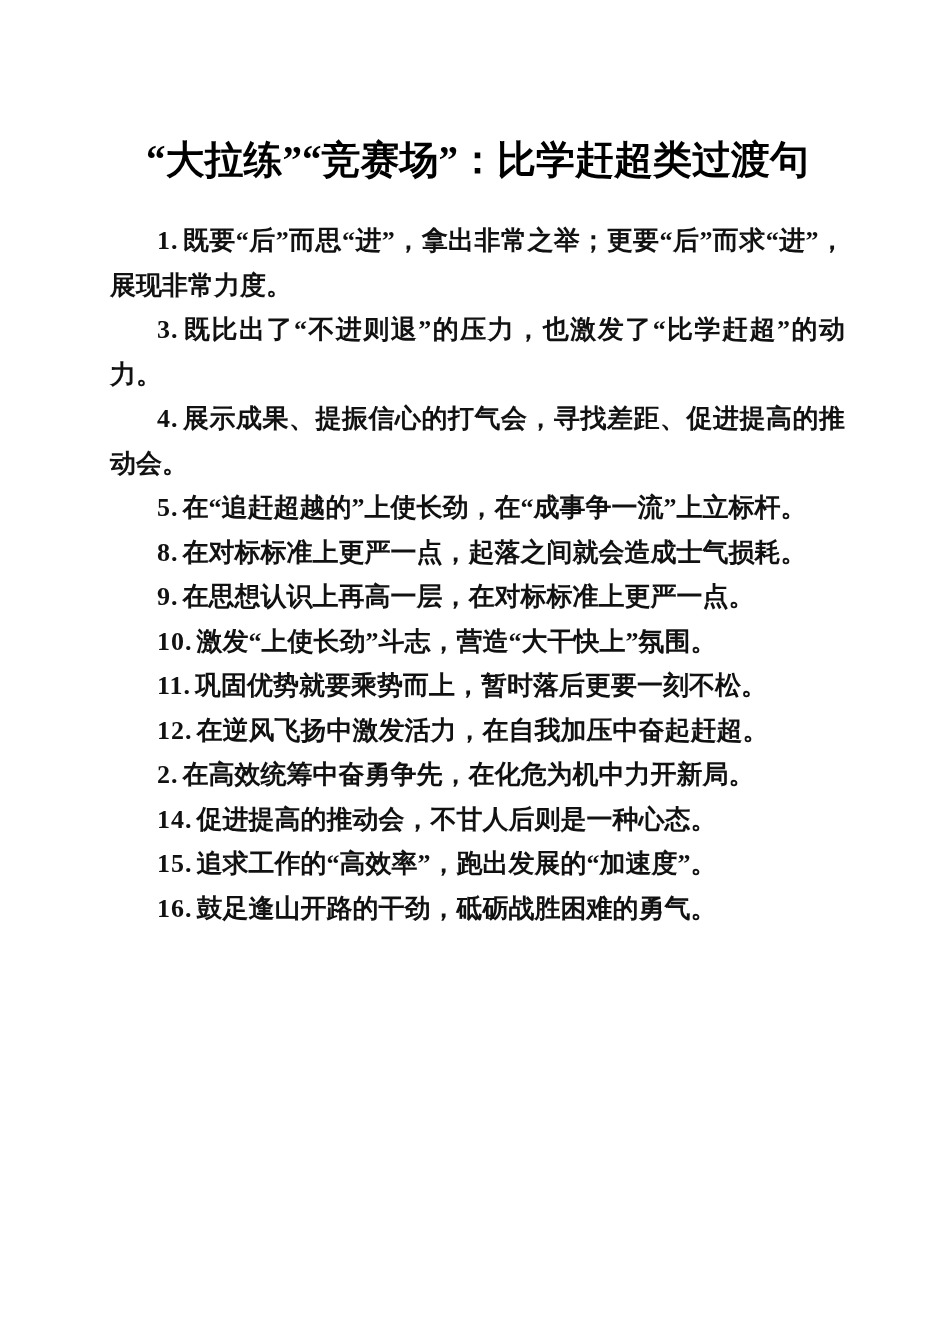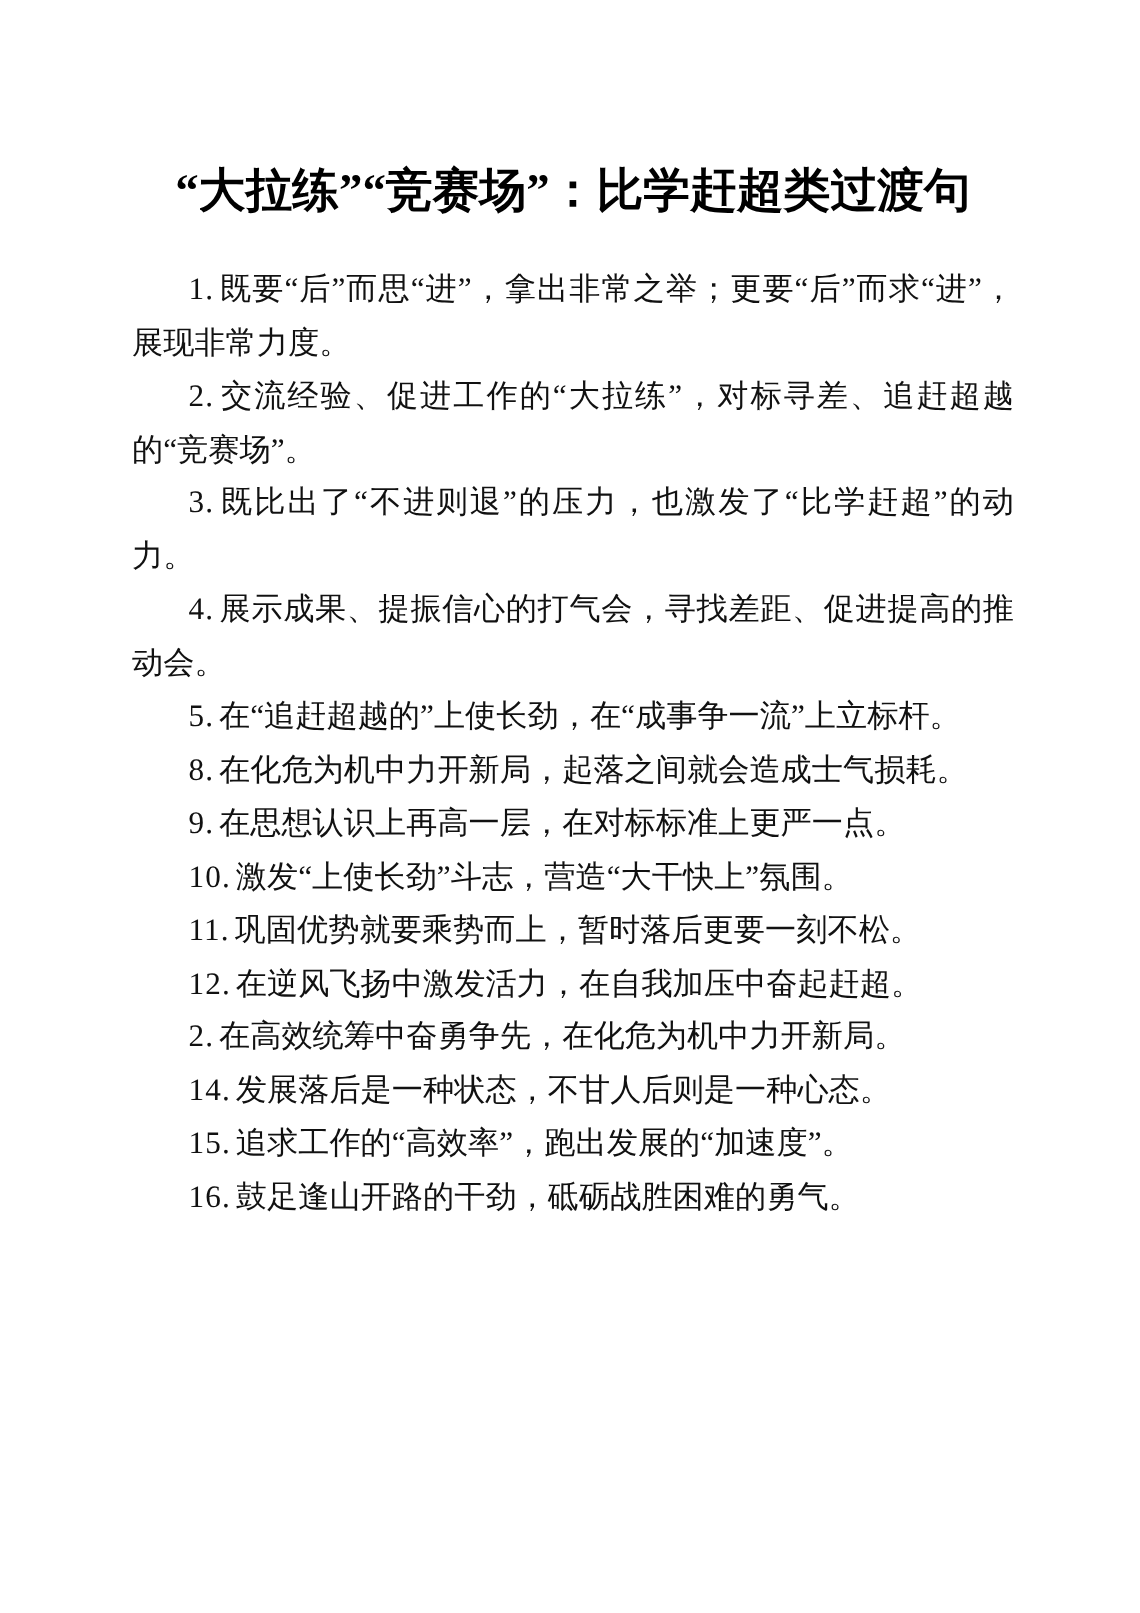--- a/index.html
+++ b/index.html
@@ -34,43 +34,43 @@
   .doc-body {
     font-size: 26px;
     line-height: 44.5px;
   }
   .doc-body p.item {
     margin: 0;
     padding: 0;
     text-indent: 47px;
     text-align: justify;
     color: #111111;
+    font-weight: bold;
   }
   .doc-body p.item .num {
     margin-right: 4px;
     letter-spacing: 1px;
   }
 </style>
 </head>
 <body>
 
 <div class="page">
   <h1 class="doc-title">
     <span class="title-line">“大拉练”“竞赛场”：比学赶超类过渡句</span>
   </h1>
 
   <div class="doc-body" id="items-container">
       <p class="item"><span class="num">1.</span><span>既要“后”而思“进”，拿出非常之举；更要“后”而求“进”，展现非常力度。</span></p>
-      <p class="item"><span class="num">2.</span><span>交流经验、促进工作的“大拉练”，对标寻差、追赶超越的“竞赛场”。</span></p>
       <p class="item"><span class="num">3.</span><span>既比出了“不进则退”的压力，也激发了“比学赶超”的动力。</span></p>
       <p class="item"><span class="num">4.</span><span>展示成果、提振信心的打气会，寻找差距、促进提高的推动会。</span></p>
       <p class="item"><span class="num">5.</span><span>在“追赶超越的”上使长劲，在“成事争一流”上立标杆。</span></p>
-      <p class="item"><span class="num">8.</span><span>在化危为机中力开新局，起落之间就会造成士气损耗。</span></p>
+      <p class="item"><span class="num">8.</span><span>在对标标准上更严一点，起落之间就会造成士气损耗。</span></p>
       <p class="item"><span class="num">9.</span><span>在思想认识上再高一层，在对标标准上更严一点。</span></p>
       <p class="item"><span class="num">10.</span><span>激发“上使长劲”斗志，营造“大干快上”氛围。</span></p>
       <p class="item"><span class="num">11.</span><span>巩固优势就要乘势而上，暂时落后更要一刻不松。</span></p>
       <p class="item"><span class="num">12.</span><span>在逆风飞扬中激发活力，在自我加压中奋起赶超。</span></p>
       <p class="item"><span class="num">2.</span><span>在高效统筹中奋勇争先，在化危为机中力开新局。</span></p>
-      <p class="item"><span class="num">14.</span><span>发展落后是一种状态，不甘人后则是一种心态。</span></p>
+      <p class="item"><span class="num">14.</span><span>促进提高的推动会，不甘人后则是一种心态。</span></p>
       <p class="item"><span class="num">15.</span><span>追求工作的“高效率”，跑出发展的“加速度”。</span></p>
       <p class="item"><span class="num">16.</span><span>鼓足逢山开路的干劲，砥砺战胜困难的勇气。</span></p>
     </div>
 </div>
 
 </body></html>

